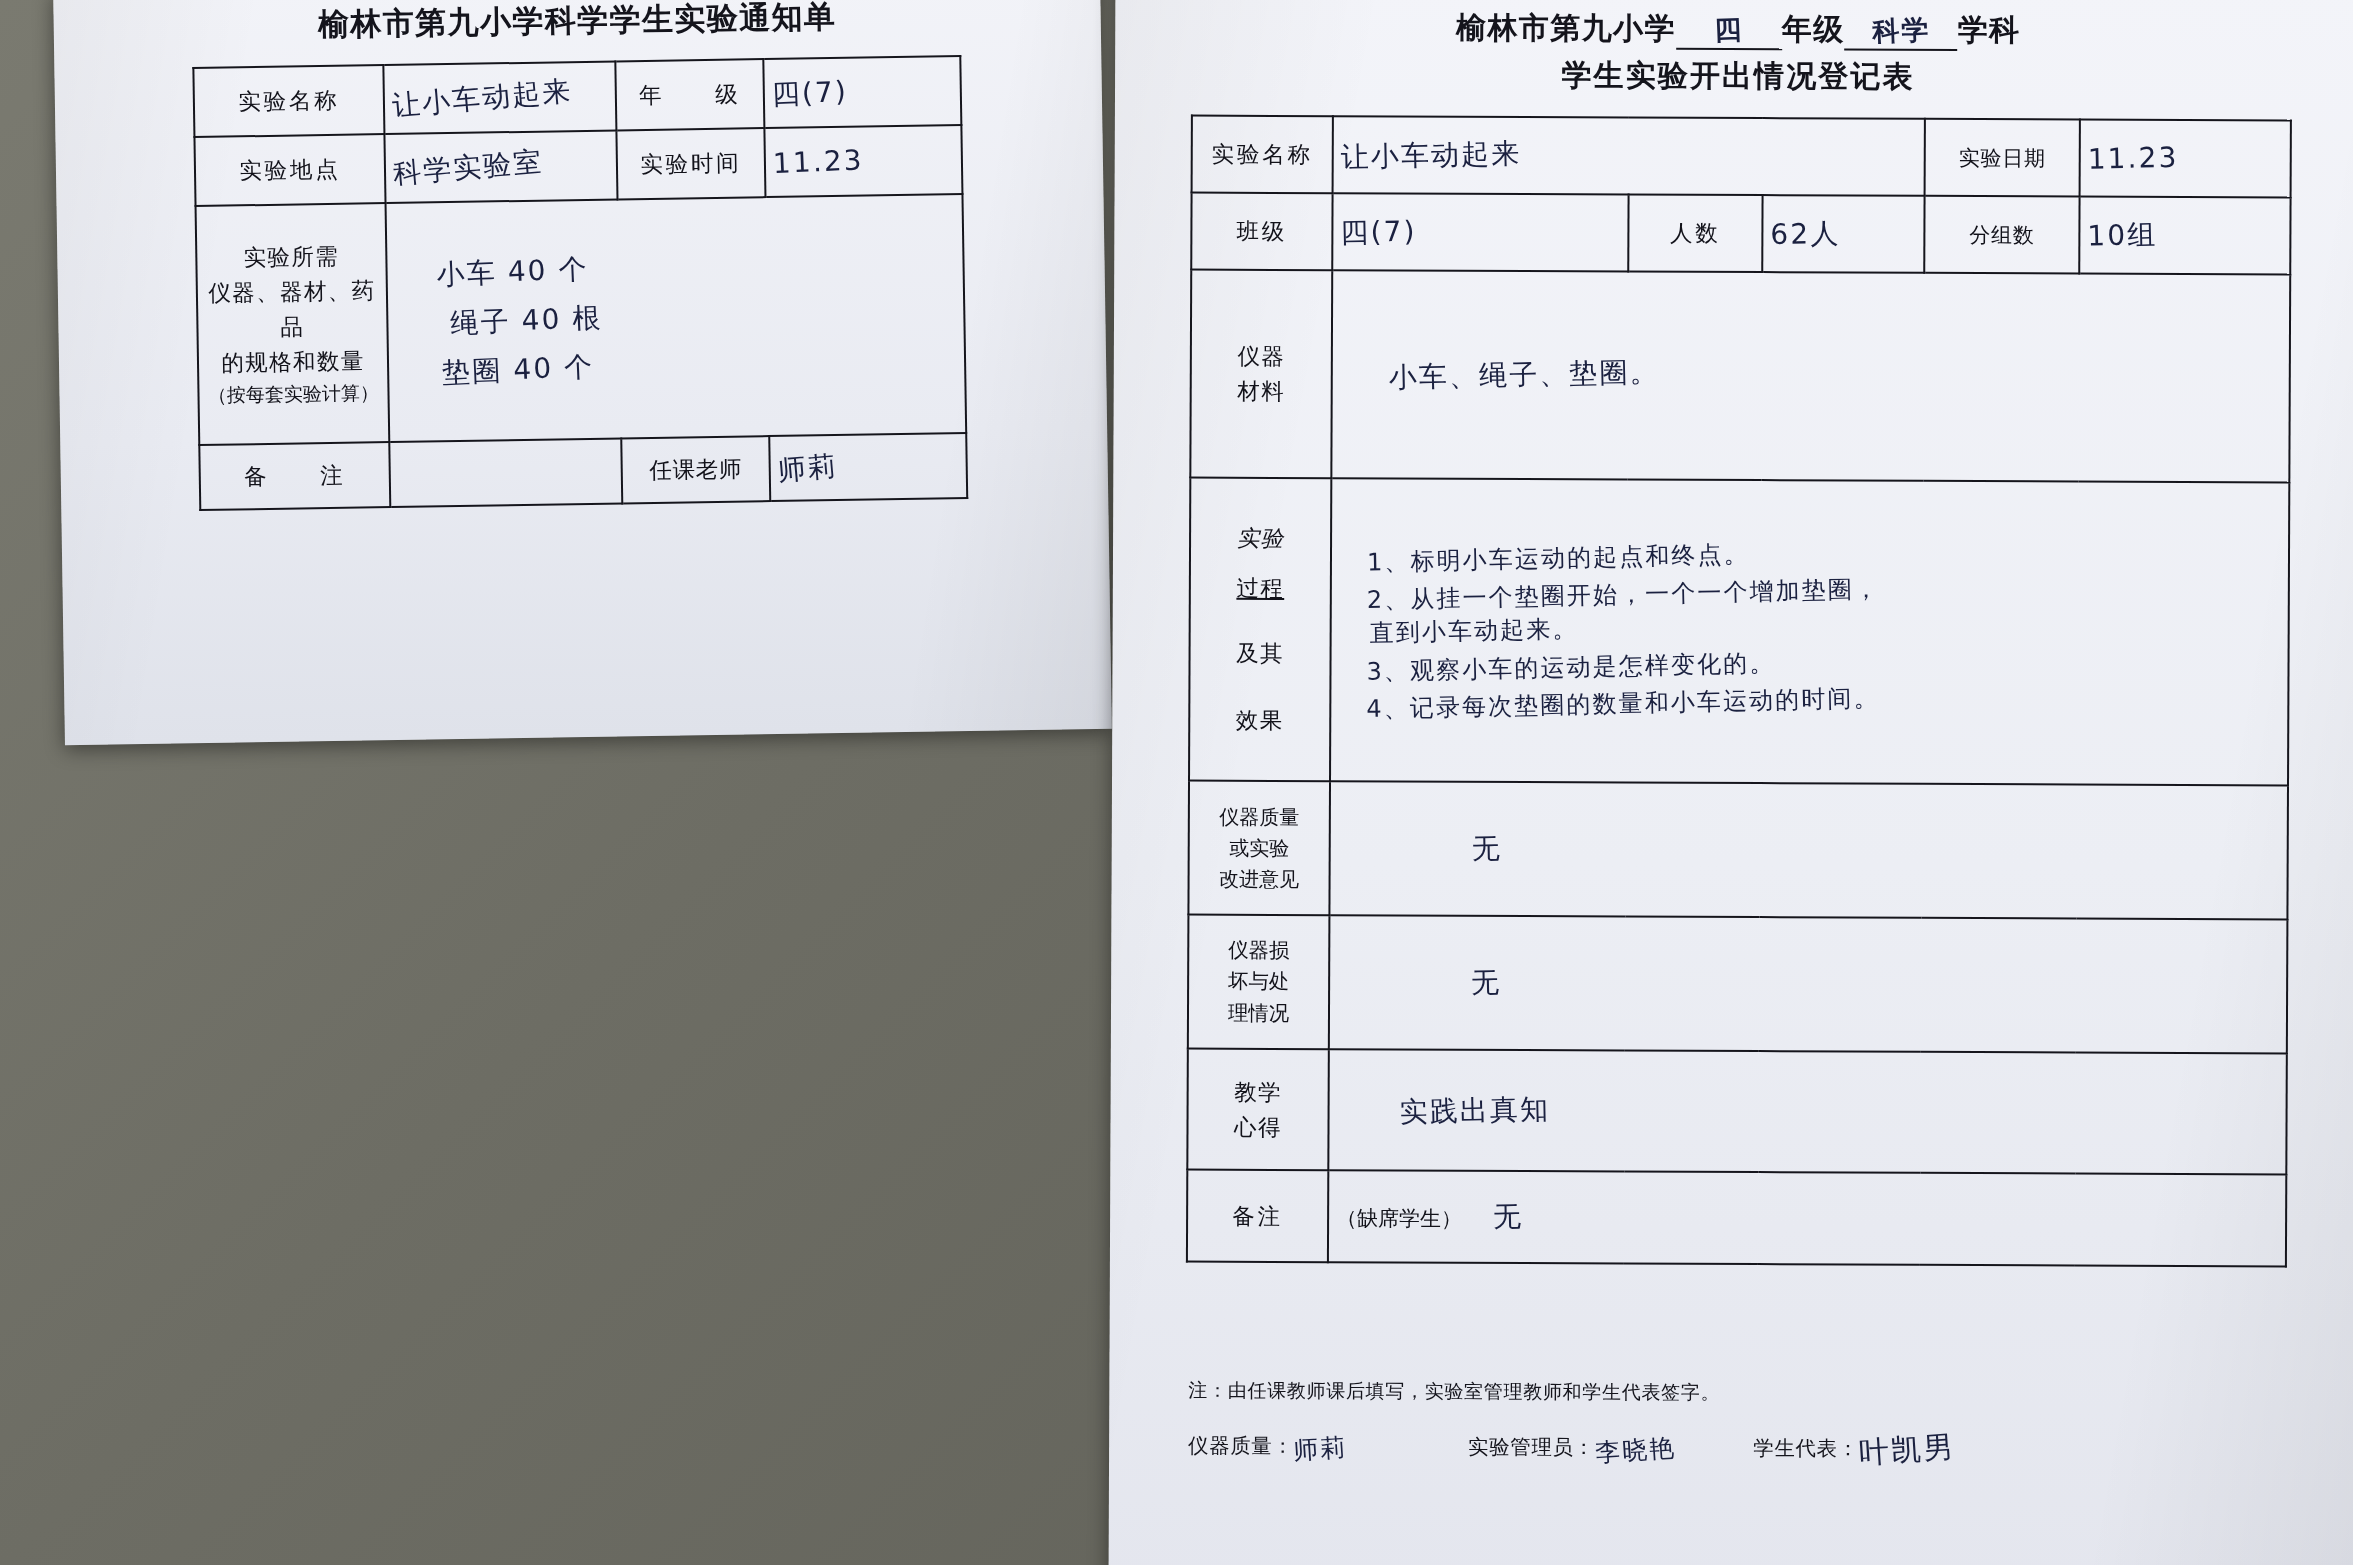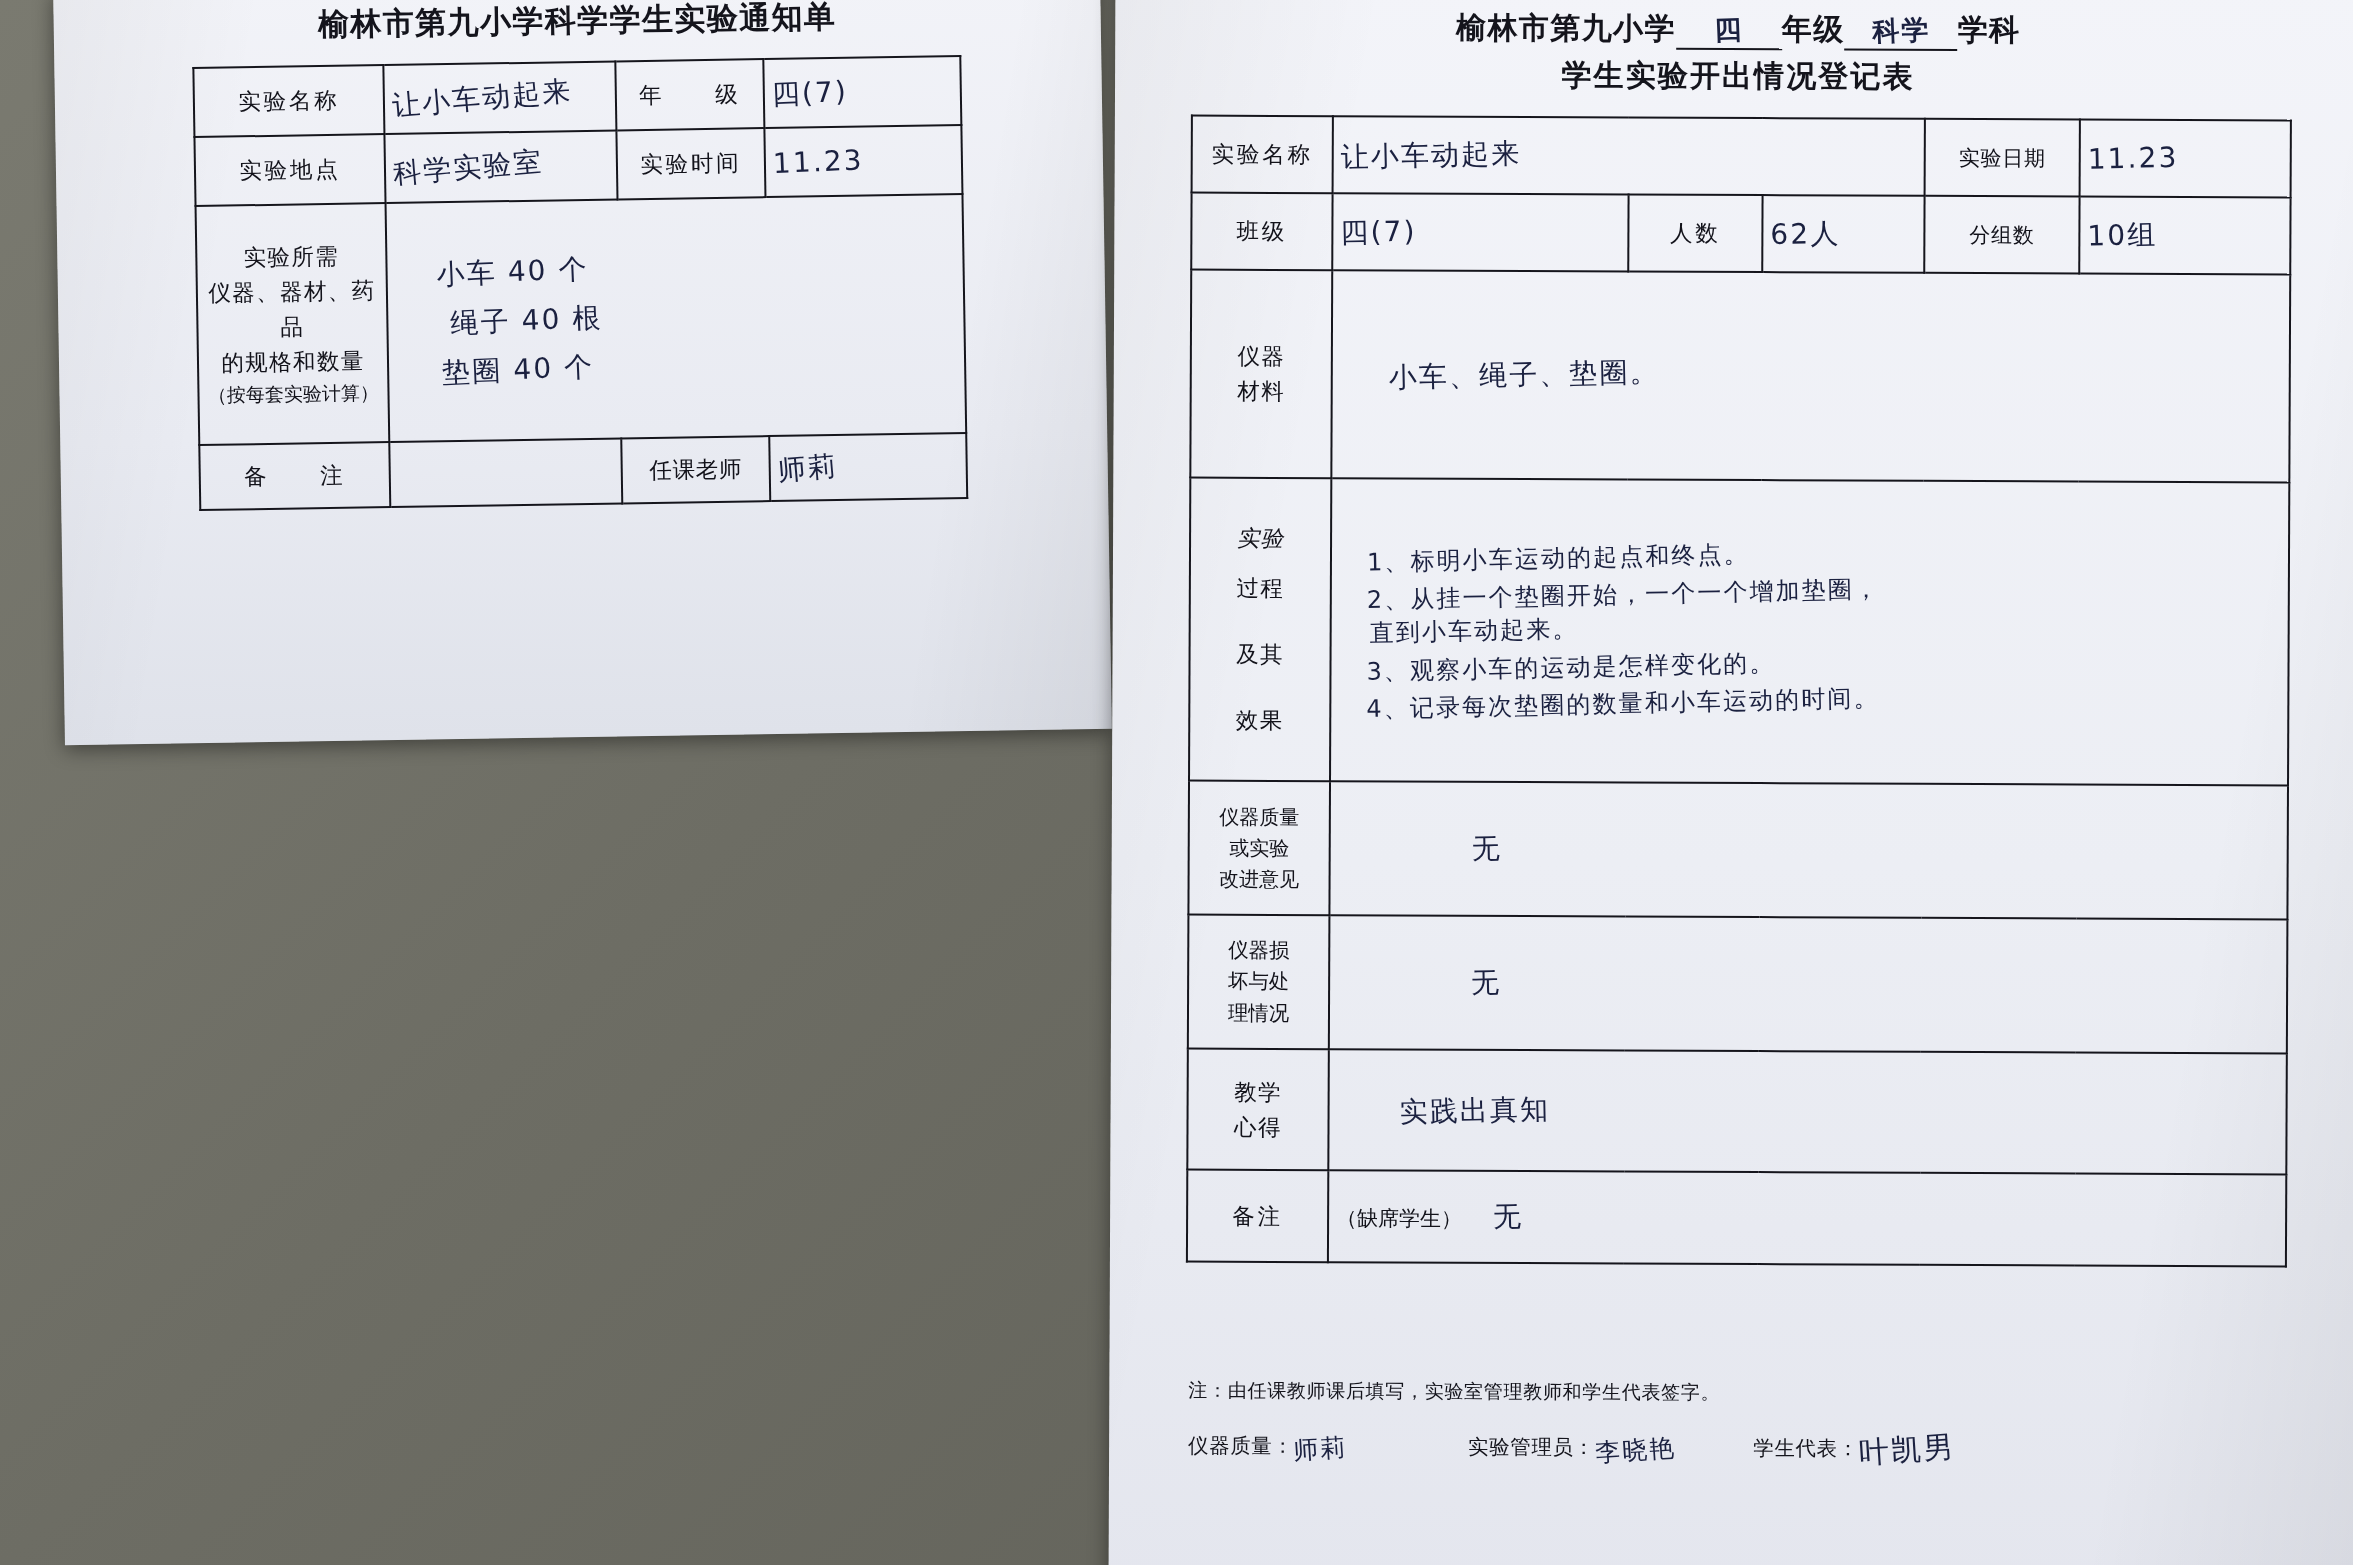--- a/index.html
+++ b/index.html
@@ -242,22 +242,22 @@
             <div>仪器</div>
             <div>材料</div>
           </td>
           <td class="val" colspan="5">
             <span class="hw tilt2" style="margin-left:49px;">小车、绳子、垫圈。</span>
           </td>
         </tr>
         <tr style="height:303px;">
           <td class="labm">
             <div style="margin:15.5px 0;font-style:italic;">实验</div>
-            <div style="margin:15.5px 0;">过程</div>
-            <div style="margin:31px 0;">及其</div>
+            <div style="margin:15.5px 0;text-decoration:underline;">过程</div>
+            <div style="margin:31px 0;font-family:Liberation Serif, serif;">及其</div>
             <div style="margin:15.5px 0;">效果</div>
           </td>
           <td class="val" colspan="5">
             <div class="note-lines" style="padding-left:28px;">
               <div><span class="hw small tilt2">1、标明小车运动的起点和终点。</span></div>
               <div><span class="hw small tilt2">2、从挂一个垫圈开始，一个一个增加垫圈，</span></div>
               <div style="padding-left:2.8px;"><span class="hw small tilt2">直到小车动起来。</span></div>
               <div><span class="hw small tilt2">3、观察小车的运动是怎样变化的。</span></div>
               <div><span class="hw small tilt2">4、记录每次垫圈的数量和小车运动的时间。</span></div>
             </div>

